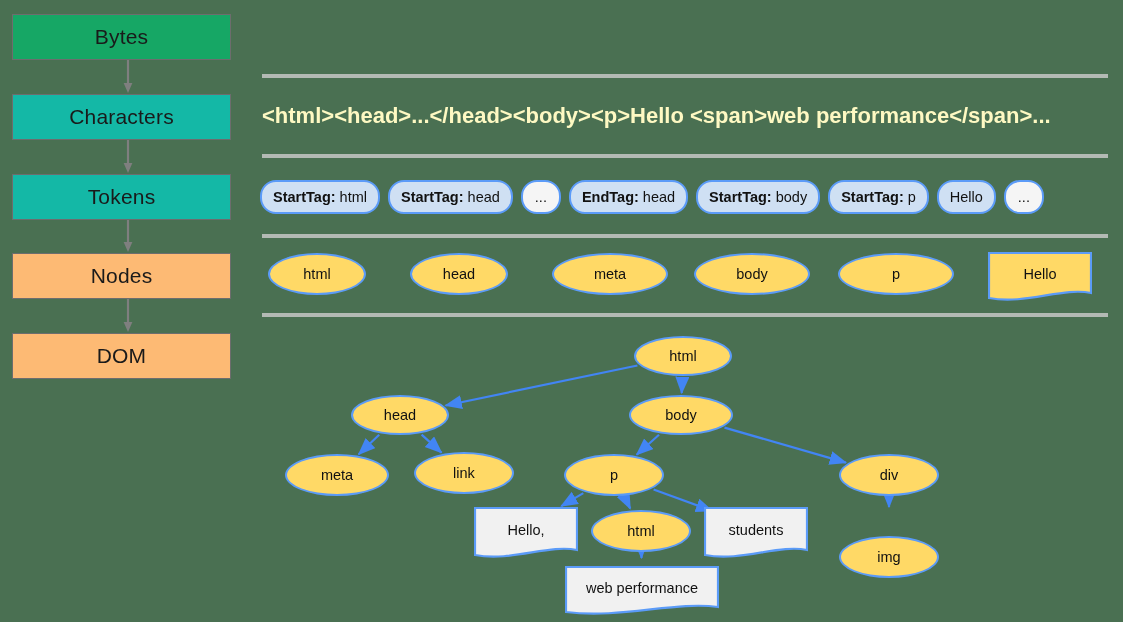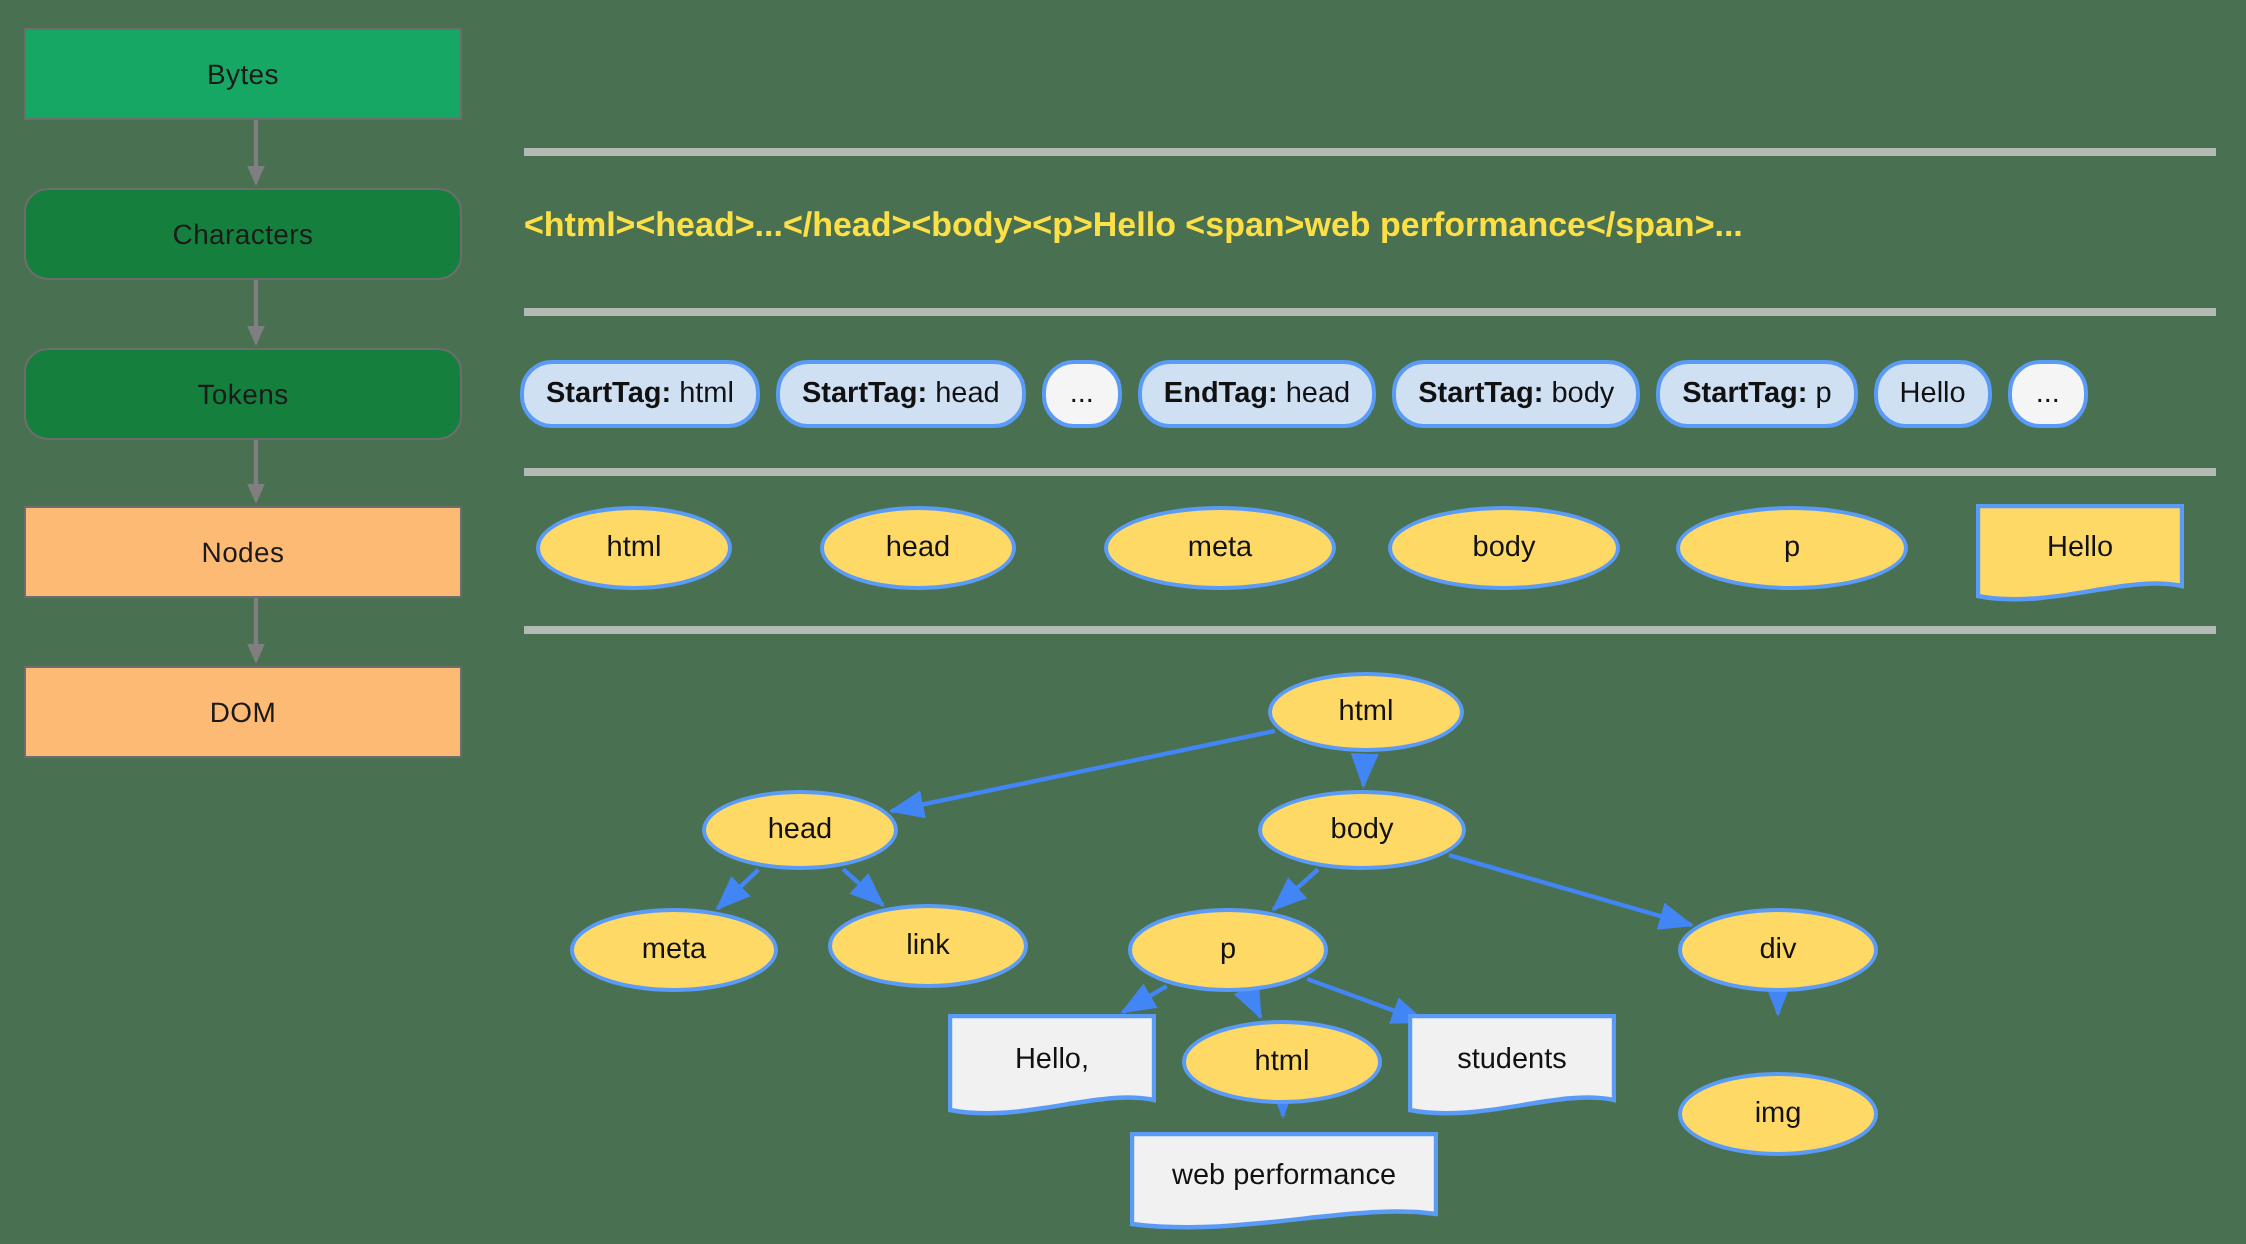--- a/index.html
+++ b/index.html
@@ -25,26 +25,26 @@
   }
 
   
   .pipe-box {
     position: absolute;
     box-sizing: border-box;
     border: 1.5px solid #6d6d6d;
     display: flex;
     align-items: center;
     justify-content: center;
-    font-size: 14px;
+    font-size: 21px;
     color: #1a1a1a;
     letter-spacing: .2px;
   }
   .pipe-box.green  { background: #16a765; }
-  .pipe-box.blue   { background: #15803d; border-radius: 12px; }
+  .pipe-box.blue   { background: #14b8a6; }
   .pipe-box.yellow { background: #fdba74; }
 
   .pipe-arrow {
     position: absolute;
     left: 121px;
     width: 14px;
     overflow: visible;
   }
 
   
@@ -65,23 +65,23 @@
     font-size: 17.5px;
     line-height: 26px;
     color: #111111;
     letter-spacing: .3px;
   }
   .chars-text {
     position: absolute;
     left: 262px;
     top: 103px;
     width: 850px;
-    font-size: 17px;
+    font-size: 22px;
     font-weight: bold;
-    color: #fde047;
+    color: #fef9c3;
     white-space: nowrap;
   }
 
   
   .token-row {
     position: absolute;
     left: 260px;
     top: 180px;
     display: flex;
     align-items: center;

